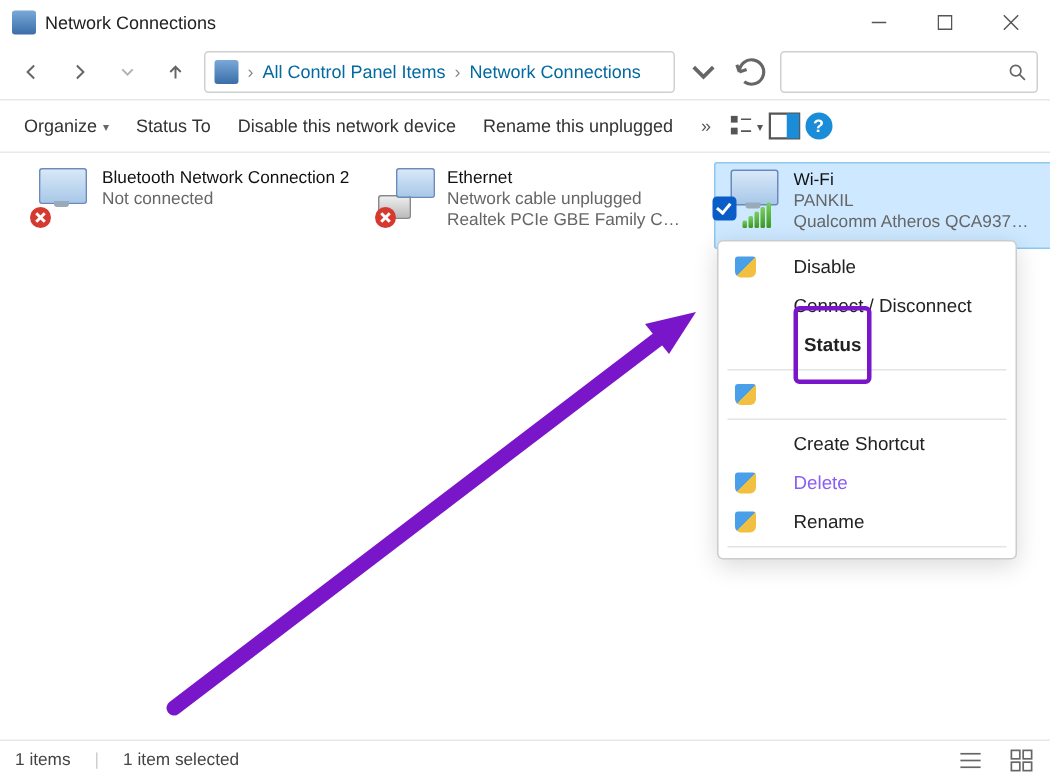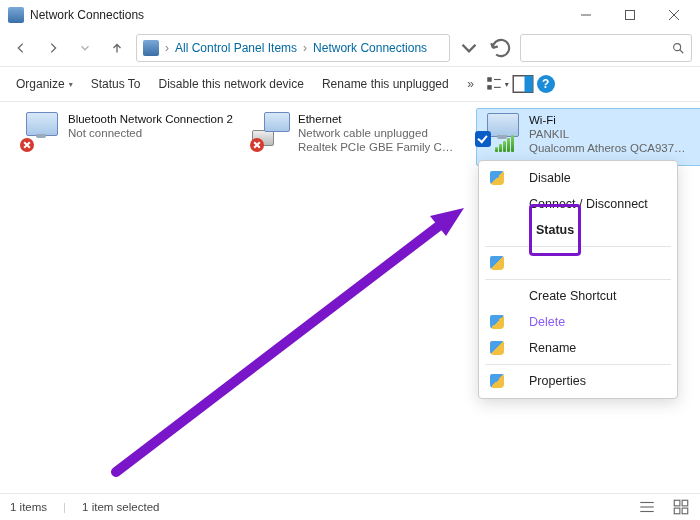--- a/index.html
+++ b/index.html
@@ -247,24 +247,20 @@
       </div>
     <div class="mrow disabled">
         <div class="mic shield"></div>
         <span>Delete</span>
       </div>
     <div class="mrow">
         <div class="mic shield"></div>
         <span>Rename</span>
       </div>
     <div class="msep"></div>
-    <div class="mrow">
-        <div class="mic shield"></div>
-        <span>Properties</span>
-      </div>
   </div>
 
 </div>
 
 <div class="statusbar">
   <span>1 items</span>
   <span class="sep2">|</span>
   <span>1 item selected</span>
   <div class="spacer"></div>
   <div class="view-ic">

